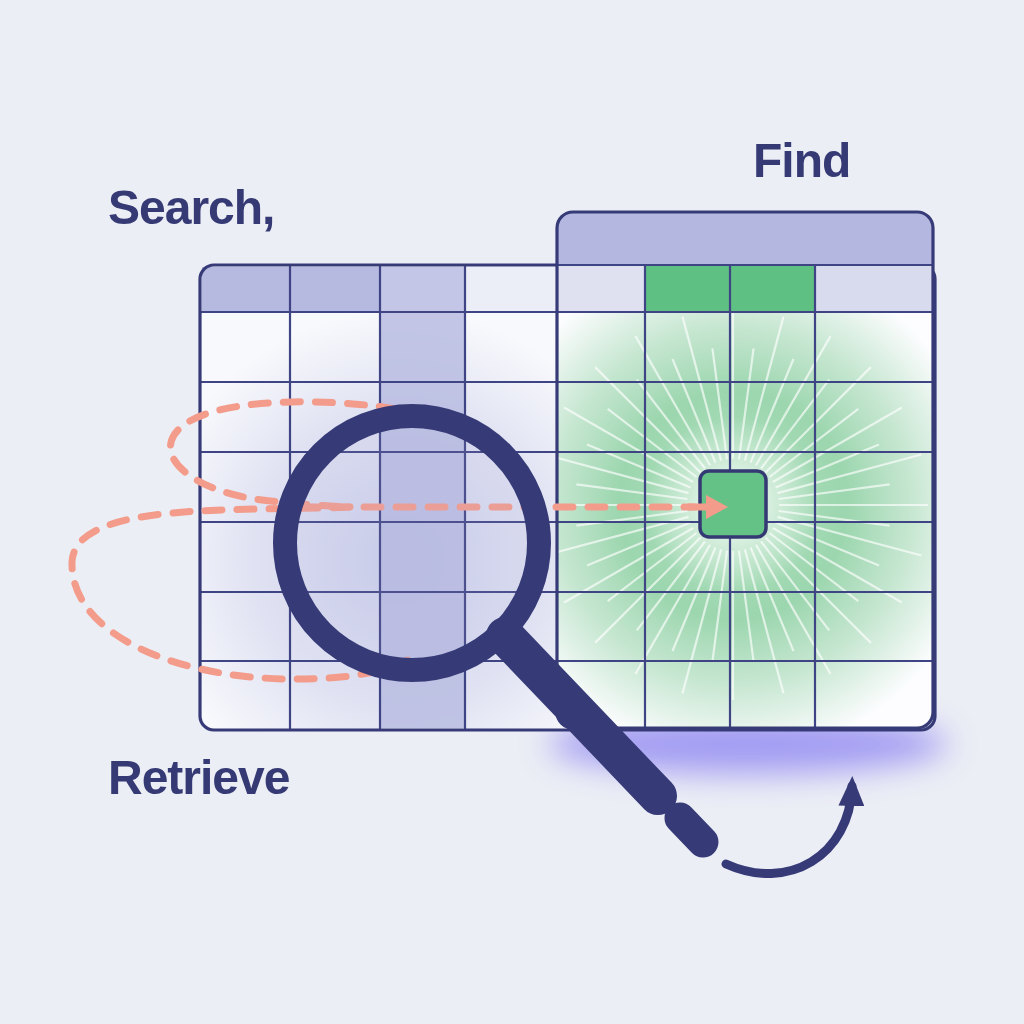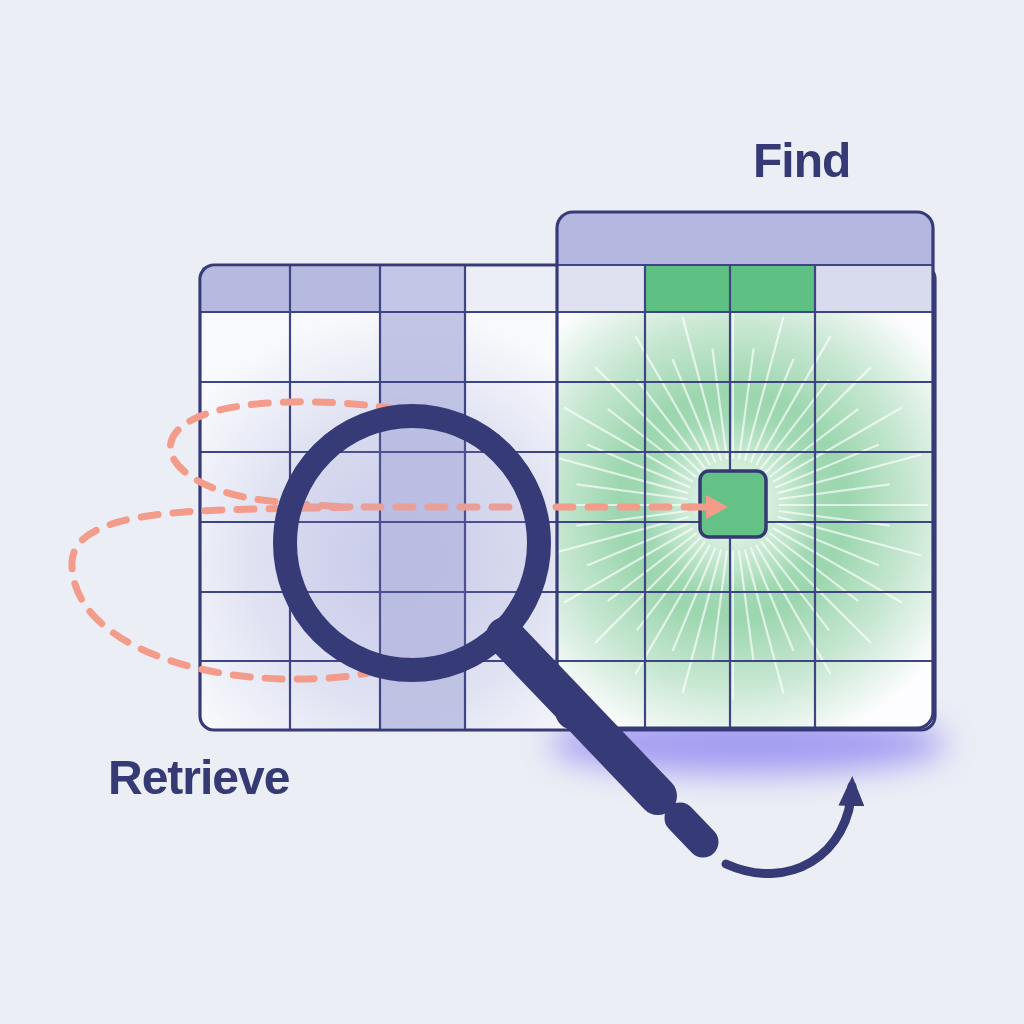--- a/index.html
+++ b/index.html
@@ -171,16 +171,17 @@
     <g>
       <circle cx="412" cy="543" r="115" fill="#aab0dd" opacity="0.12"></circle>
       <circle cx="412" cy="543" r="127" fill="none" stroke="#363b78" stroke-width="24"></circle>
       <line x1="505" y1="636" x2="658" y2="796" stroke="#363b78" stroke-width="38" stroke-linecap="round"></line>
       <line x1="680" y1="818" x2="703" y2="842" stroke="#363b78" stroke-width="31" stroke-linecap="round"></line>
     </g>
 
     <path d="M726 864 C 788 892, 850 856, 852 786" fill="none" stroke="#363b78" stroke-width="9" stroke-linecap="round" marker-end="url(#arrowInk)"></path>
   </svg>
 
+  <div class="label" id="lbl-search">Search,</div>
   <div class="label" id="lbl-retrieve">Retrieve</div>
   <div class="label" id="lbl-find">Find</div>
 
 </div>
 
 </body></html>

